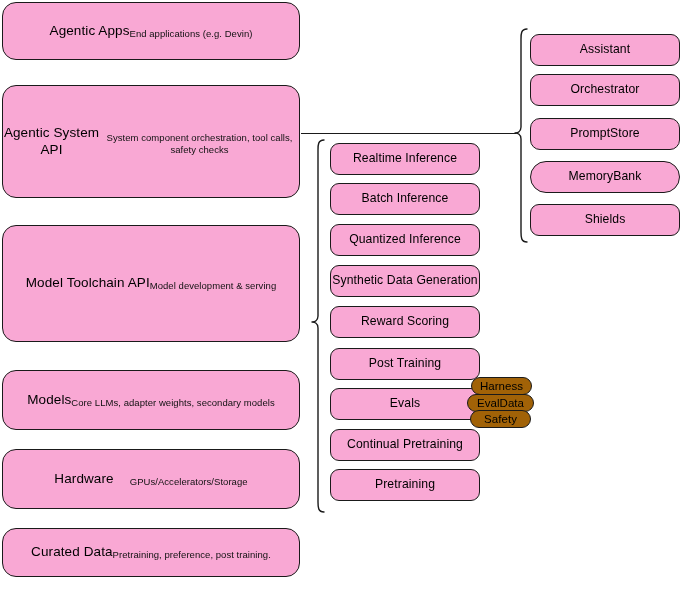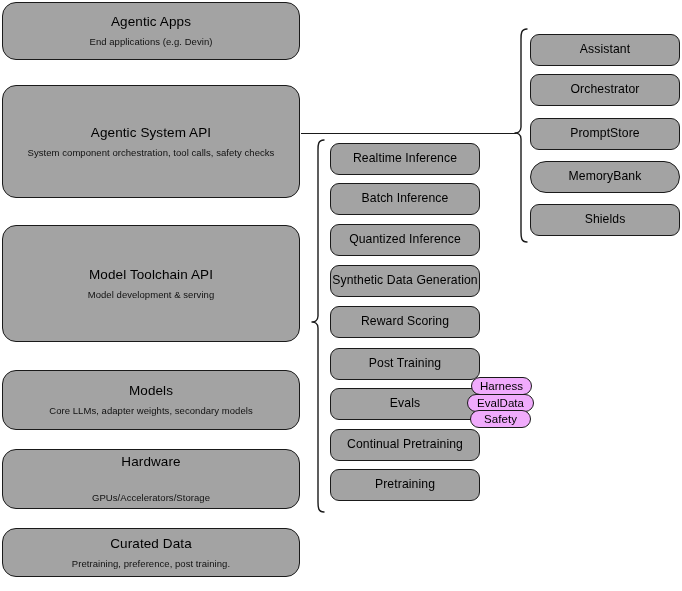--- a/index.html
+++ b/index.html
@@ -19,23 +19,23 @@
     height: 591px;
     overflow: hidden;
     background: #ffffff;
   }
 
   
   .box {
     position: absolute;
     box-sizing: border-box;
     border: 1.4px solid #1a1a1a;
-    background: #a3a3a3;
+    background: #f9a8d4;
     display: flex;
-    flex-direction: column;
+    flex-direction: row;
     align-items: center;
     justify-content: center;
     text-align: center;
     line-height: 1.25;
   }
 
   
   .layer {
     border-radius: 14px;
   }
@@ -56,21 +56,21 @@
     border-radius: 9px;
     font-size: 12.2px;
     letter-spacing: 0.1px;
   }
 
   
   .pill {
     position: absolute;
     box-sizing: border-box;
     border: 1.4px solid #1a1a1a;
-    background: #f0abfc;
+    background: #a16207;
     border-radius: 999px;
     display: flex;
     align-items: center;
     justify-content: center;
     font-size: 11.5px;
     letter-spacing: 0.05px;
     white-space: nowrap;
   }
 
   
@@ -134,21 +134,21 @@
       <path d="M13 1 C7 1 7 6 7 11 L7 99 C7 104 3 105 1 105 C3 105 7 106 7 111 L7 204 C7 209 7 214 13 214"></path>
     </svg>
   </div>
 
   <div class="box card" style="left:530px; top:34px; width:150px; height:32px;">
     <span>Assistant</span>
   </div>
   <div class="box card" style="left:530px; top:74px; width:150px; height:32px;">
     <span>Orchestrator</span>
   </div>
-  <div class="box card" style="left:530px; top:118px; width:150px; height:32px;">
+  <div class="box card" style="left:530px; top:118px; width:150px; height:32px;border-radius:10px;">
     <span>PromptStore</span>
   </div>
   <div class="box card" style="left:530px; top:161px; width:150px; height:32px;border-radius:16px;">
     <span>MemoryBank</span>
   </div>
   <div class="box card" style="left:530px; top:204px; width:150px; height:32px;justify-content:center;">
     <span>Shields</span>
   </div>
 
   <div class="brace" style="left:311px; top:139px; width:14px; height:374px;">

